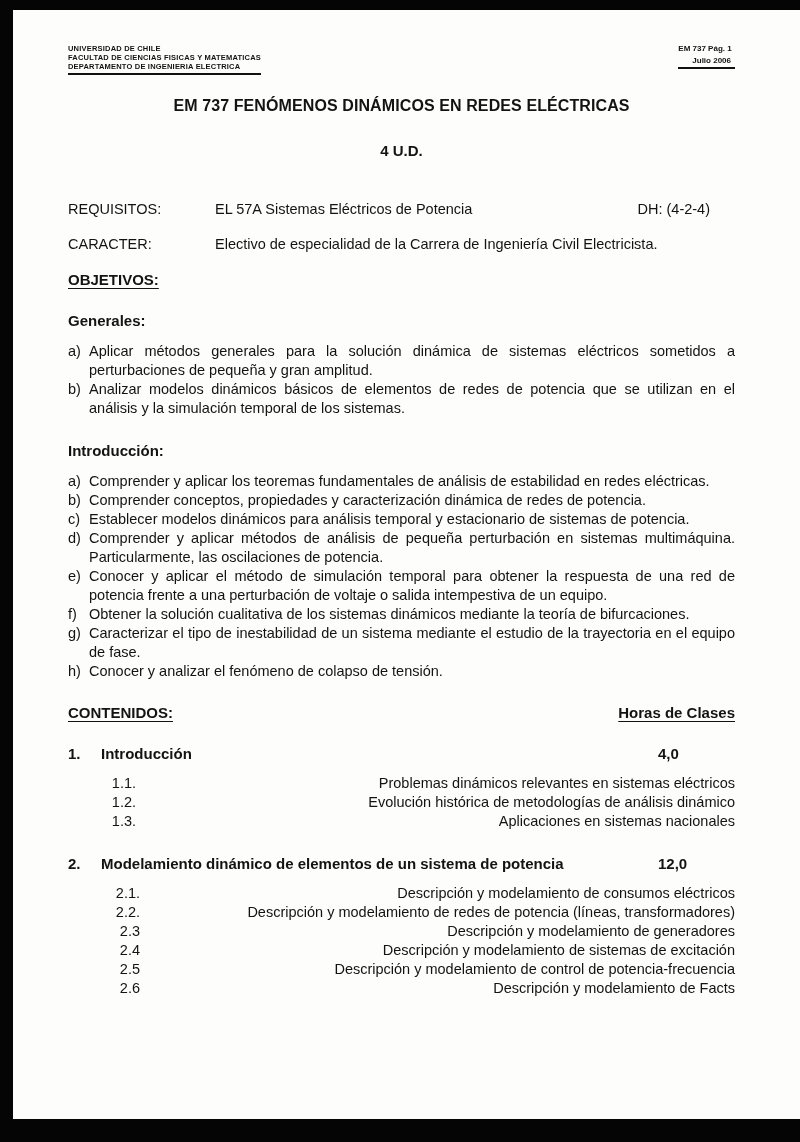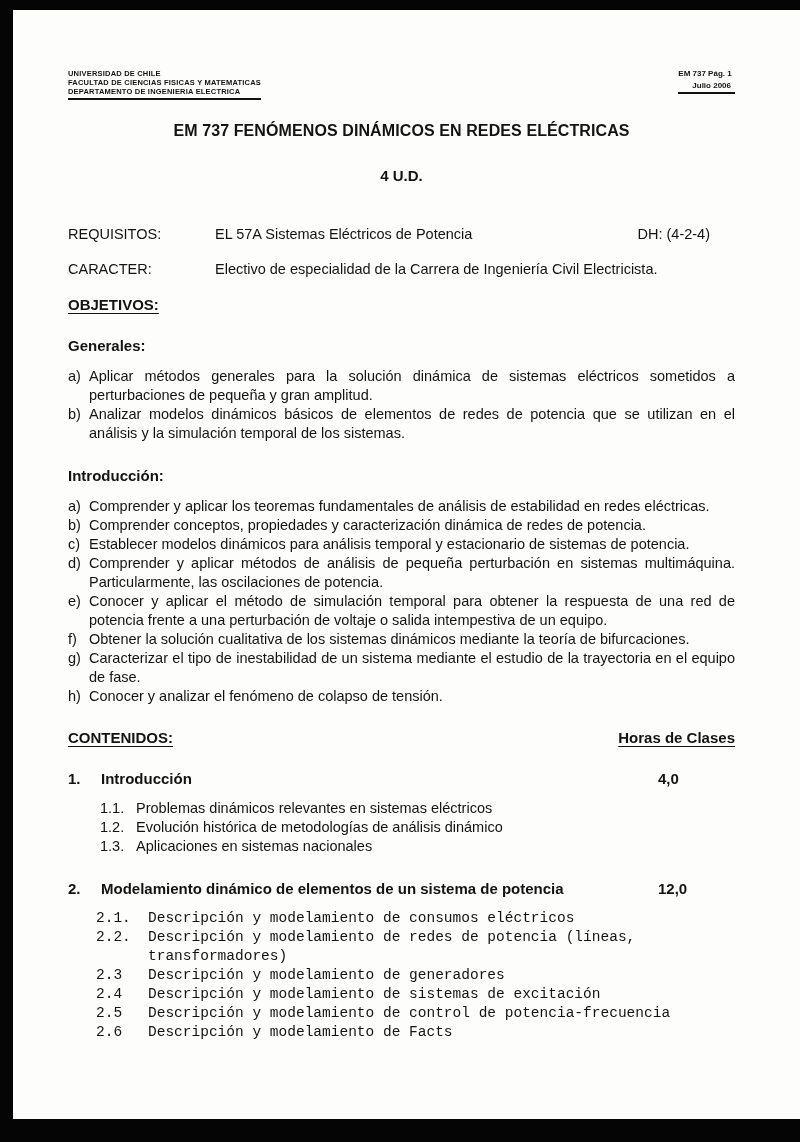--- a/index.html
+++ b/index.html
@@ -19,21 +19,21 @@
   .edge-left   { top: 0; left: 0; width: 13px; height: 100%; }
   .edge-bottom { bottom: 0; left: 0; width: 100%; height: 23px; }
 
   .content {
     position: absolute;
     top: 0; left: 0; right: 0; bottom: 0;
     padding: 44px 65px 0 68px;
   }
 
   
-  .header-row { display: flex; justify-content: space-between; align-items: flex-start; margin-top: 25px; }
+  .header-row { display: flex; justify-content: space-between; align-items: flex-start; }
   .header-left {
     font-size: 7.5px;
     font-weight: bold;
     line-height: 9px;
     letter-spacing: 0.2px;
     display: inline-block;
     border-bottom: 2px solid #111;
     padding-bottom: 2px;
   }
   .header-right { text-align: left; font-size: 8px; font-weight: bold; line-height: 10px; }
@@ -81,25 +81,25 @@
     display: flex;
     justify-content: space-between;
     align-items: flex-start;
   }
   .toc { font-size: 14.5px; line-height: 19px; }
   .section-row { display: flex; font-weight: bold; font-size: 15px; margin-top: 23px; }
   .section-row .sec-num { flex: none; width: 33px; }
   .section-row .sec-title { flex: 1; }
   .section-row .sec-hours { flex: none; width: 80px; text-align: left; padding-left: 3px; }
 
-  .toc-items { margin-top: 11px; }
+  .toc-items { margin-top: 11px; text-align: right; }
   .toc-item { display: flex; }
   .toc-items.g1 { margin-left: 32px; }
   .toc-items.g1 .toc-num { flex: none; width: 36px; }
-  .toc-items.g2 { margin-left: 28px; font-family: Liberation Mono, monospace; }
+  .toc-items.g2 { margin-left: 20px; }
   .toc-items.g2 .toc-num { flex: none; width: 52px; }
   .toc-item .toc-text { flex: 1; }
 </style>
 </head>
 <body>
 
 <div class="page">
   <div class="edge edge-top"></div>
   <div class="edge edge-left"></div>
   <div class="edge edge-bottom"></div>

